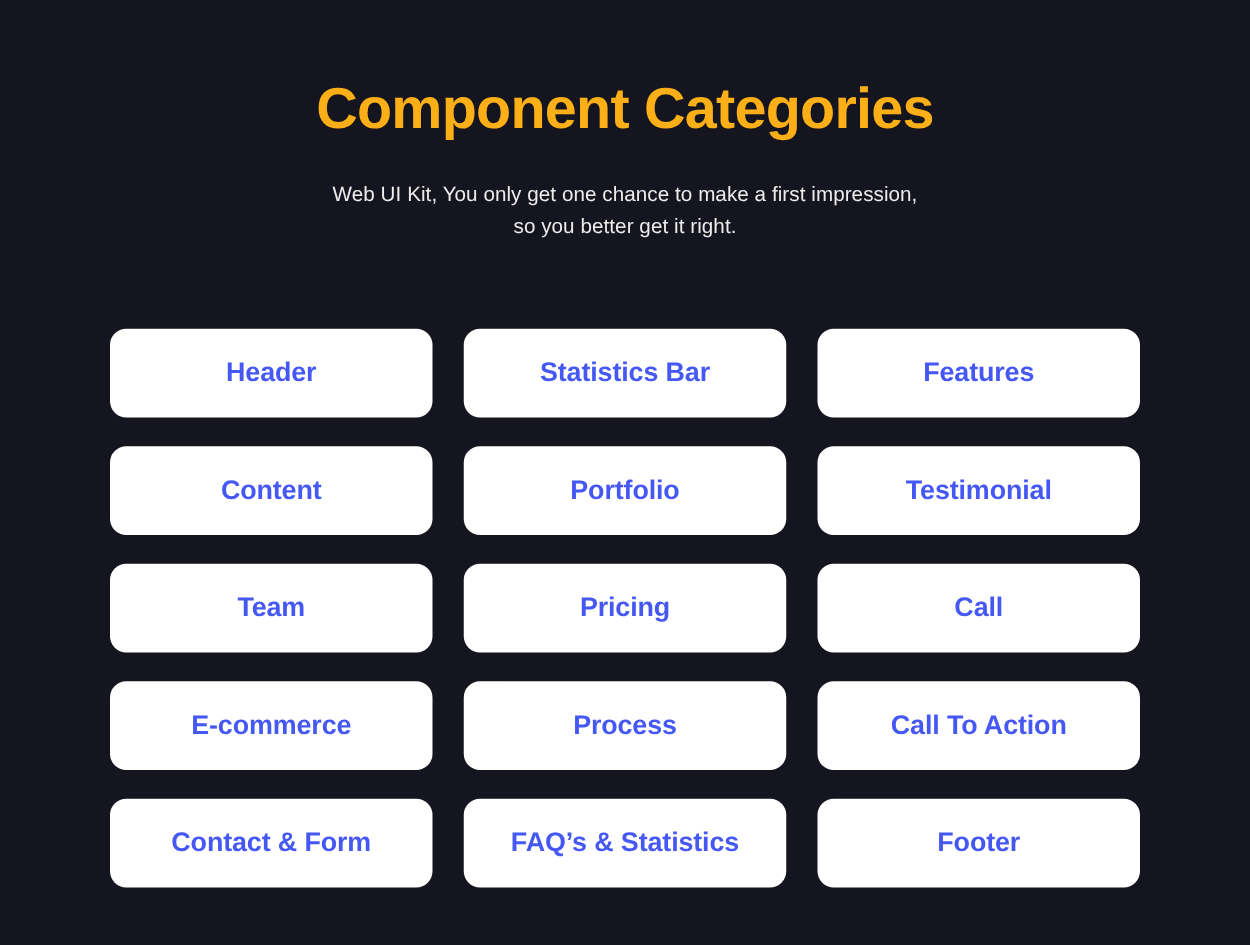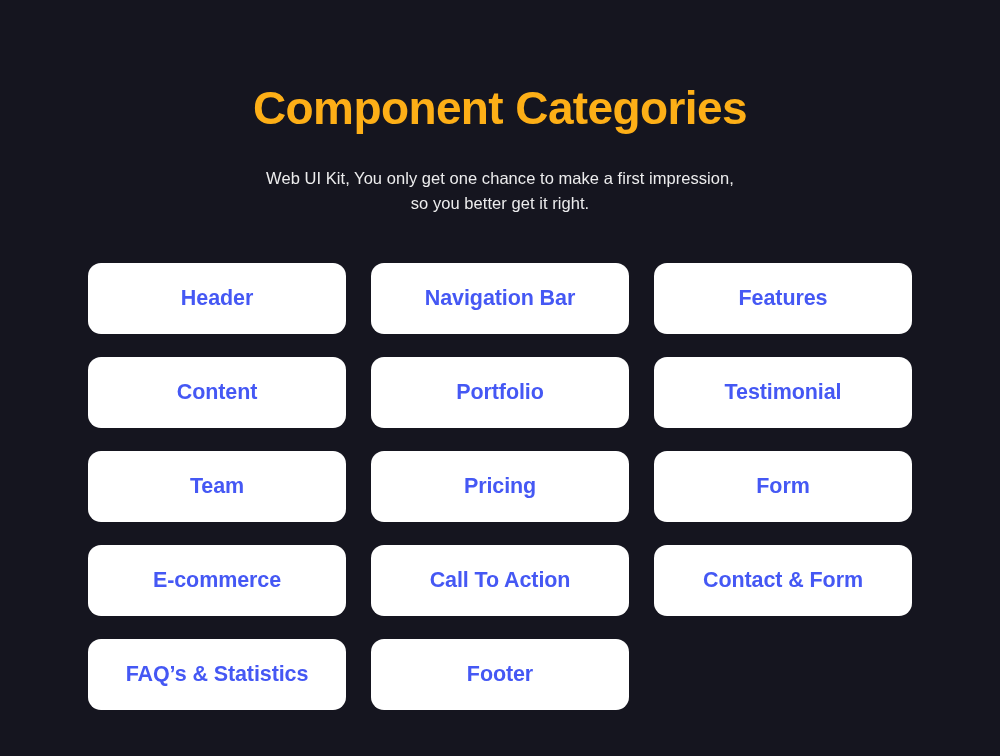--- a/index.html
+++ b/index.html
@@ -14,21 +14,21 @@
     overflow: hidden;
   }
   .page {
     position: relative;
     width: 1000px;
     height: 756px;
     background: #15151f;
     box-sizing: border-box;
   }
   .header-block {
-    padding-top: 82px;
+    padding-top: 60px;
     text-align: center;
   }
   .page-title {
     margin: 0;
     font-size: 46px;
     line-height: 52px;
     font-weight: 700;
     letter-spacing: -0.6px;
     color: #FDAF17;
     font-family: "Liberation Sans", sans-serif;
@@ -88,21 +88,21 @@
     </p>
   </div>
 
   <div class="grid">
 
     <div class="cat-card">
       <span class="cat-label">Header</span>
     </div>
 
     <div class="cat-card">
-      <span class="cat-label">Navigation Bar</span>
+      <span class="cat-label">Statistics Bar</span>
     </div>
 
     <div class="cat-card">
       <span class="cat-label">Features</span>
     </div>
 
     <div class="cat-card">
       <span class="cat-label">Content</span>
     </div>
 
@@ -116,27 +116,30 @@
 
     <div class="cat-card">
       <span class="cat-label">Team</span>
     </div>
 
     <div class="cat-card">
       <span class="cat-label">Pricing</span>
     </div>
 
     <div class="cat-card">
-      <span class="cat-label">Form</span>
+      <span class="cat-label">Call</span>
     </div>
 
     <div class="cat-card">
       <span class="cat-label">E-commerce</span>
     </div>
 
+    <div class="cat-card">
+      <span class="cat-label">Process</span>
+    </div>
 
     <div class="cat-card">
       <span class="cat-label">Call To Action</span>
     </div>
 
     <div class="cat-card">
       <span class="cat-label">Contact &amp; Form</span>
     </div>
 
     <div class="cat-card">

